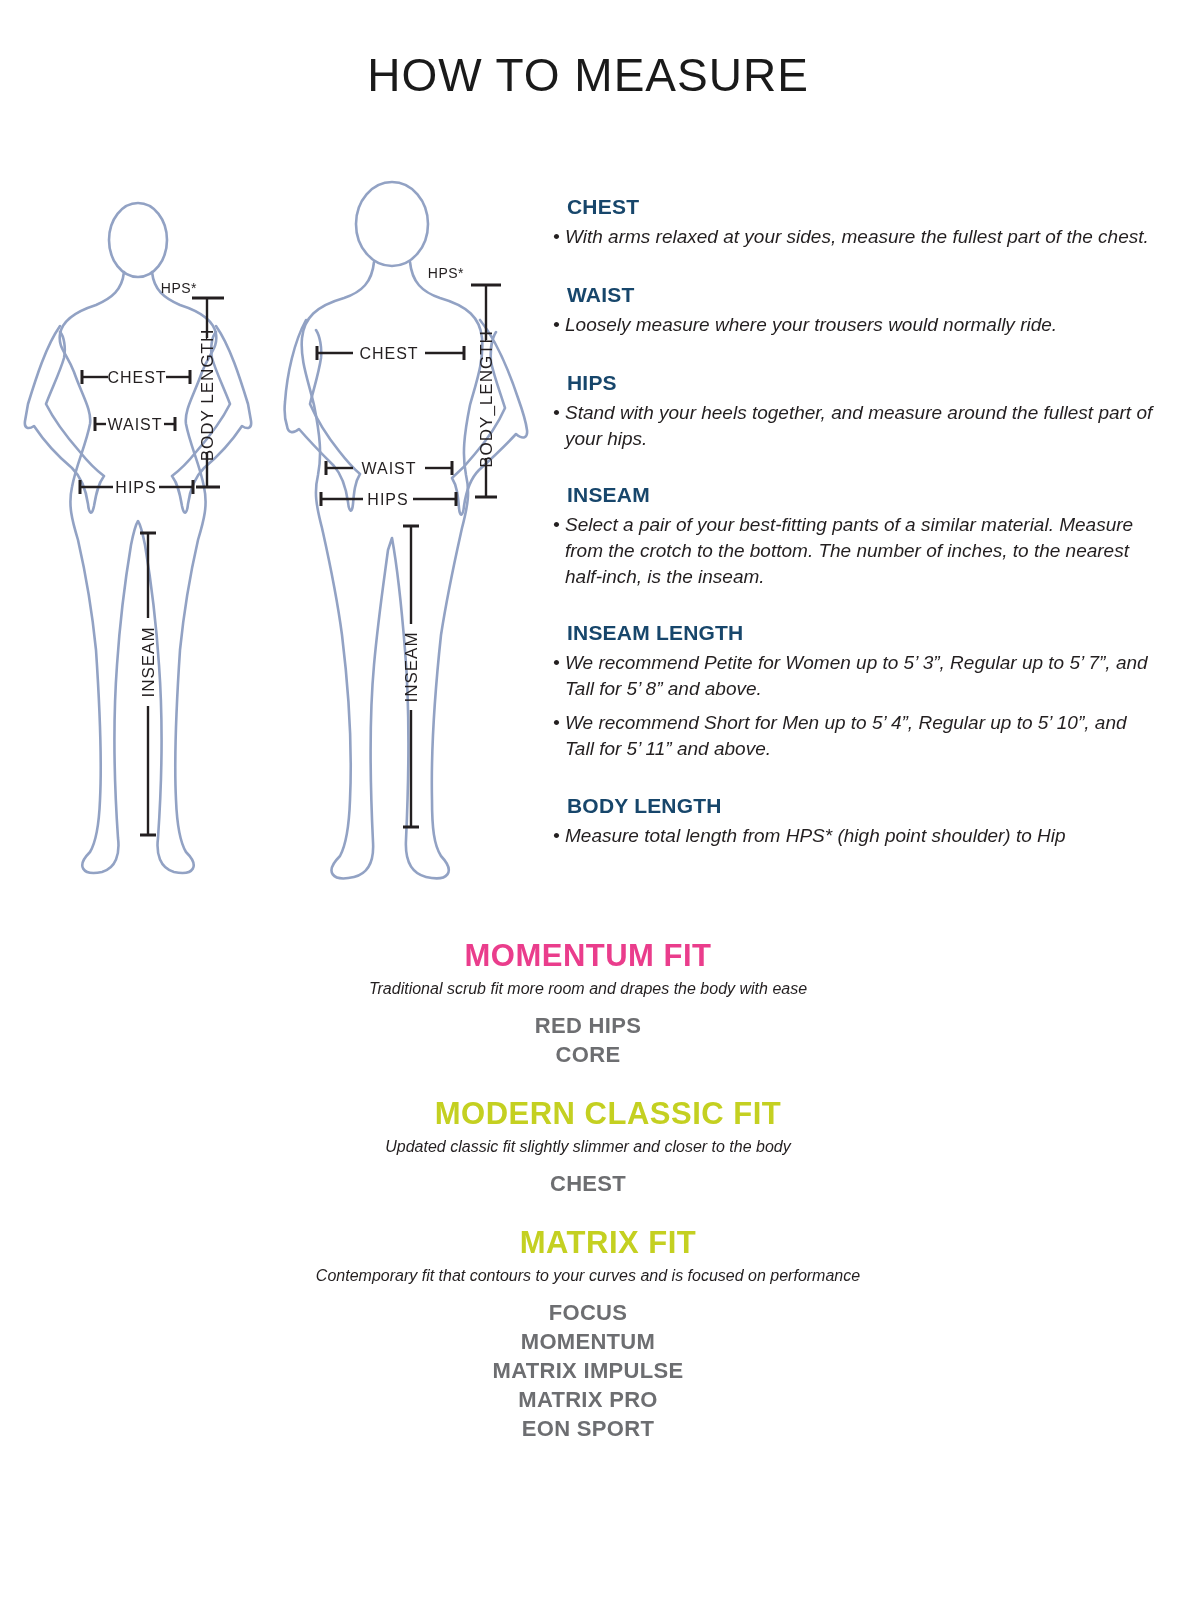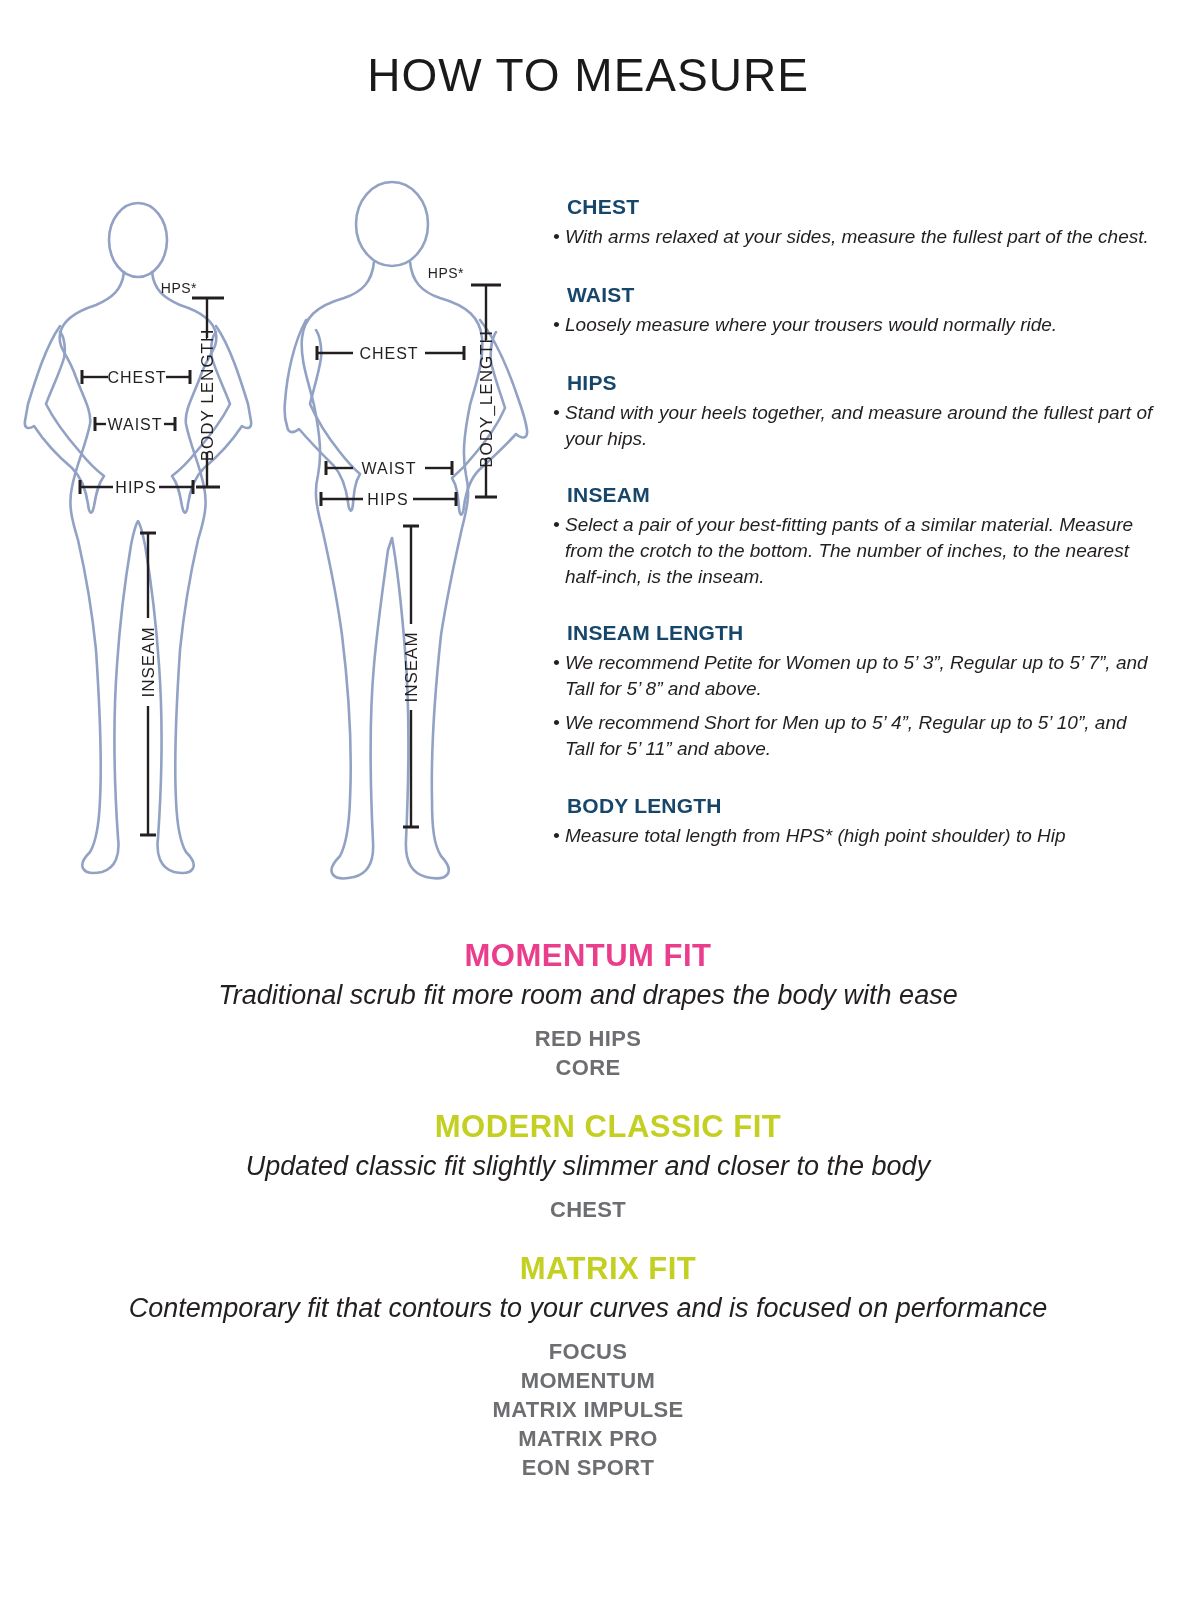--- a/index.html
+++ b/index.html
@@ -32,21 +32,21 @@
   .sec-hips{margin-bottom:31px;}
   .sec-inseam{margin-bottom:31px;}
   .sec-inseam-length{margin-bottom:32px;}
 
   
   .fits{position:absolute;left:0;top:938px;width:100%;text-align:center;}
   .fit{margin-bottom:27px;}
   .fit-name{font-size:31px;font-weight:700;letter-spacing:0.5px;margin:0 0 6px 0;}
   .fit-classic .fit-name{color:#ea3d8c;}
   .fit-green .fit-name{color:#c4d021;margin-left:40px;}
-  .fit-desc{font-size:27px;font-style:italic;color:#231f20;margin:0 0 13px 0;}
+  .fit-desc{font-size:16px;font-style:italic;color:#231f20;margin:0 0 13px 0;}
   .fit-lines{font-size:22px;font-weight:700;color:#6d6e71;line-height:29px;letter-spacing:0.3px;}
   .fit-lines span{display:block;}
 </style>
 </head>
 <body>
 
 <div class="page">
 
   <div class="title">HOW TO MEASURE</div>
 

